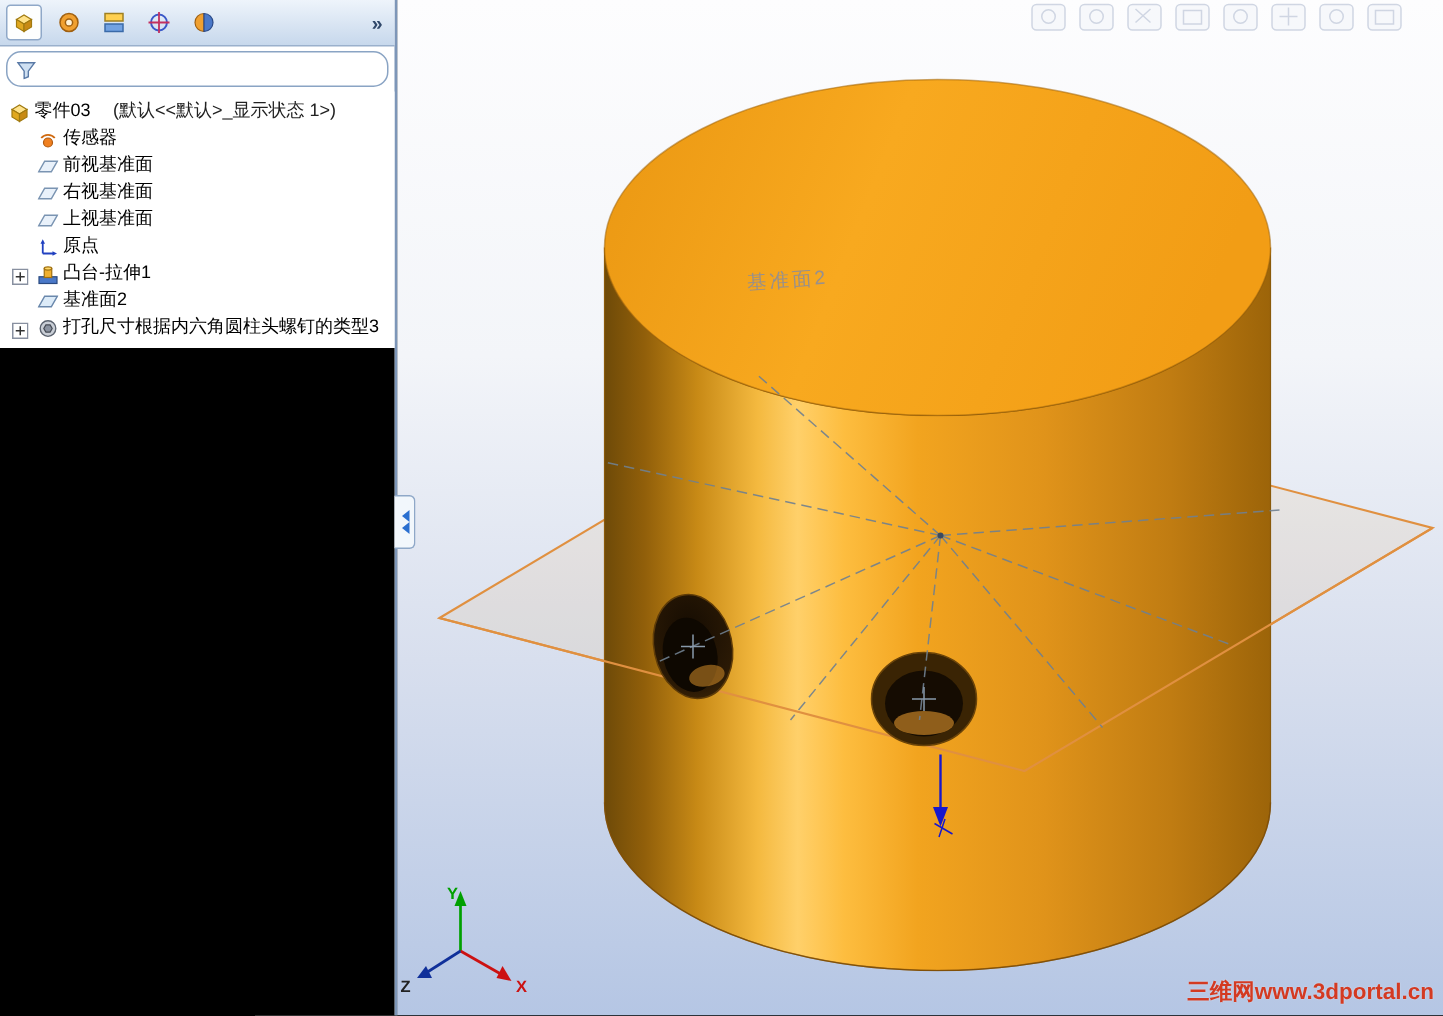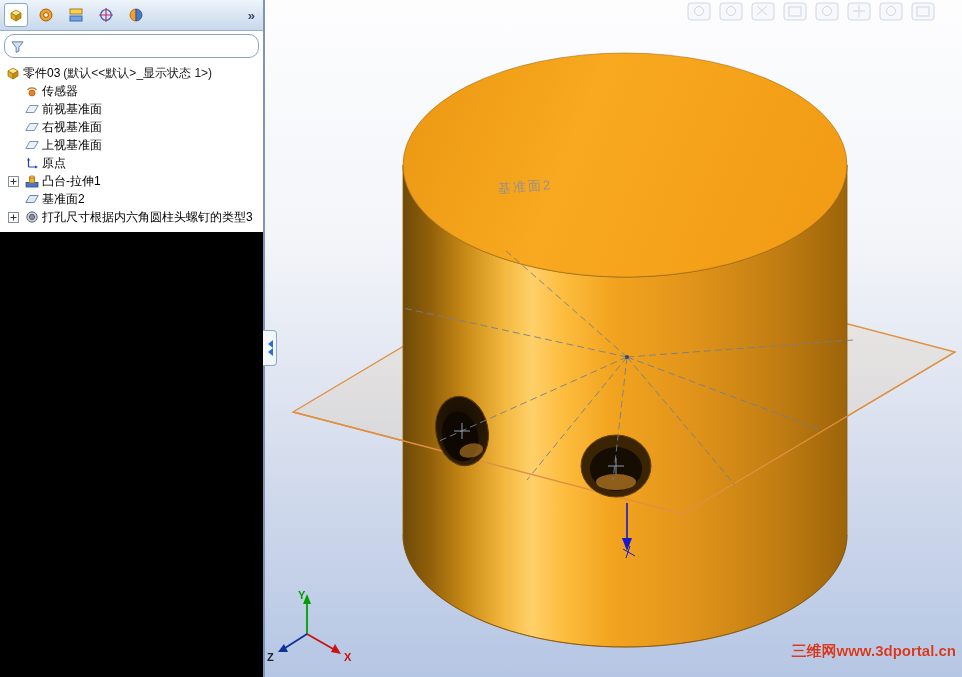--- a/index.html
+++ b/index.html
@@ -12,40 +12,40 @@
   .lp-toolbar{height:30px;flex:0 0 30px;display:flex;align-items:center;gap:6px;padding:0 4px;
     background:linear-gradient(#eef4fb,#c7d8ec);border-bottom:1px solid #9ab0cc;}
   .tab-btn{width:22px;height:22px;display:flex;align-items:center;justify-content:center;
     border:1px solid transparent;border-radius:3px;}
   .tab-btn.active{background:#fdfefe;border:1px solid #8fa8c8;}
   .overflow{margin-left:auto;color:#30486a;font-weight:bold;font-size:13px;padding-right:4px;}
   .lp-filter{flex:0 0 22px;display:flex;align-items:center;gap:4px;margin:3px 4px;
     border:1px solid #8aa4c4;border-radius:10px;background:#fff;padding:0 6px;height:17px;}
   .lp-filter input{flex:1;border:none;outline:none;font-size:11px;background:transparent;height:14px;}
   .lp-tree{background:#fff;padding:3px 0 6px 0;font-size:12px;color:#000;white-space:nowrap;}
-  .tree-row{height:18px;display:flex;align-items:center;gap:3px;padding-left:8px;overflow:hidden;}
+  .tree-row{height:18px;display:flex;align-items:flex-end;gap:3px;padding-left:8px;overflow:hidden;}
   .tree-row.root{padding-left:5px;}
   .exp{width:13px;flex:0 0 13px;display:flex;align-items:center;}
   .ticon{width:15px;flex:0 0 15px;display:flex;align-items:center;justify-content:center;}
   .tlabel{overflow:hidden;text-overflow:clip;}
-  .tcfg{color:#222;}
+  .tcfg{color:#222;margin-left:12px;}
   .lp-black{flex:1;background:#000;}
 
   
   #collapse-tab{position:absolute;left:263px;top:330px;width:13px;height:34px;
     background:#f2f7fc;border:1px solid #8fa8c8;border-left:none;border-radius:0 4px 4px 0;
     display:flex;align-items:center;justify-content:center;z-index:5;}
 
   
   #viewport{position:absolute;left:265px;top:0;width:697px;height:677px;
     background:linear-gradient(180deg,#fdfdfe 0%,#f3f5f9 35%,#d8dfee 65%,#b5c6e4 100%);}
   #viewport svg.scene{position:absolute;left:0;top:0;}
   #plane-label{position:absolute;left:233px;top:178px;color:rgba(135,140,160,0.85);
     font-size:13px;letter-spacing:2px;transform:rotate(-4deg);}
-  #watermark{position:absolute;right:6px;bottom:16px;color:#d33a22;font-weight:bold;
+  #watermark{position:absolute;right:6px;bottom:6px;color:#d33a22;font-weight:bold;
     font-size:15px;text-shadow:0 0 1px rgba(255,255,255,.6);}
 </style>
 </head>
 <body>
 
 <div id="window">
 
   <div id="left-panel">
 
     <div class="lp-toolbar">

